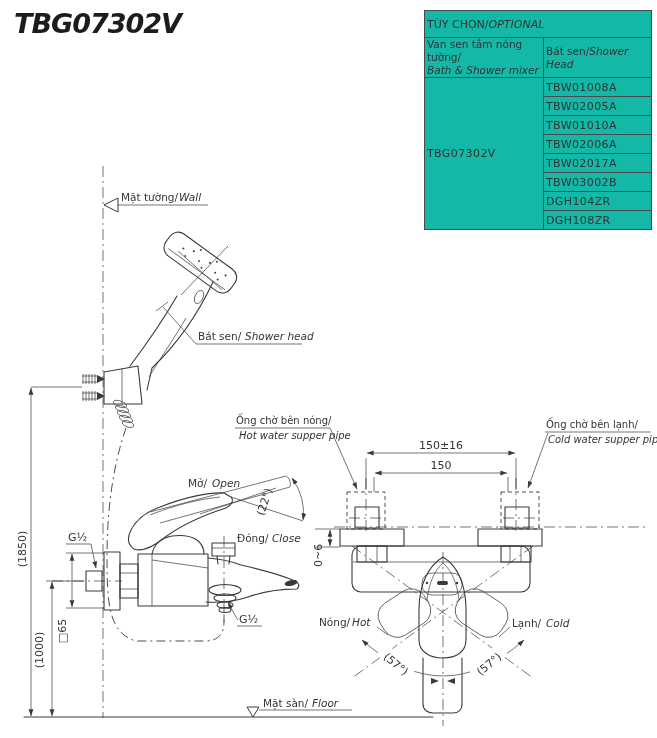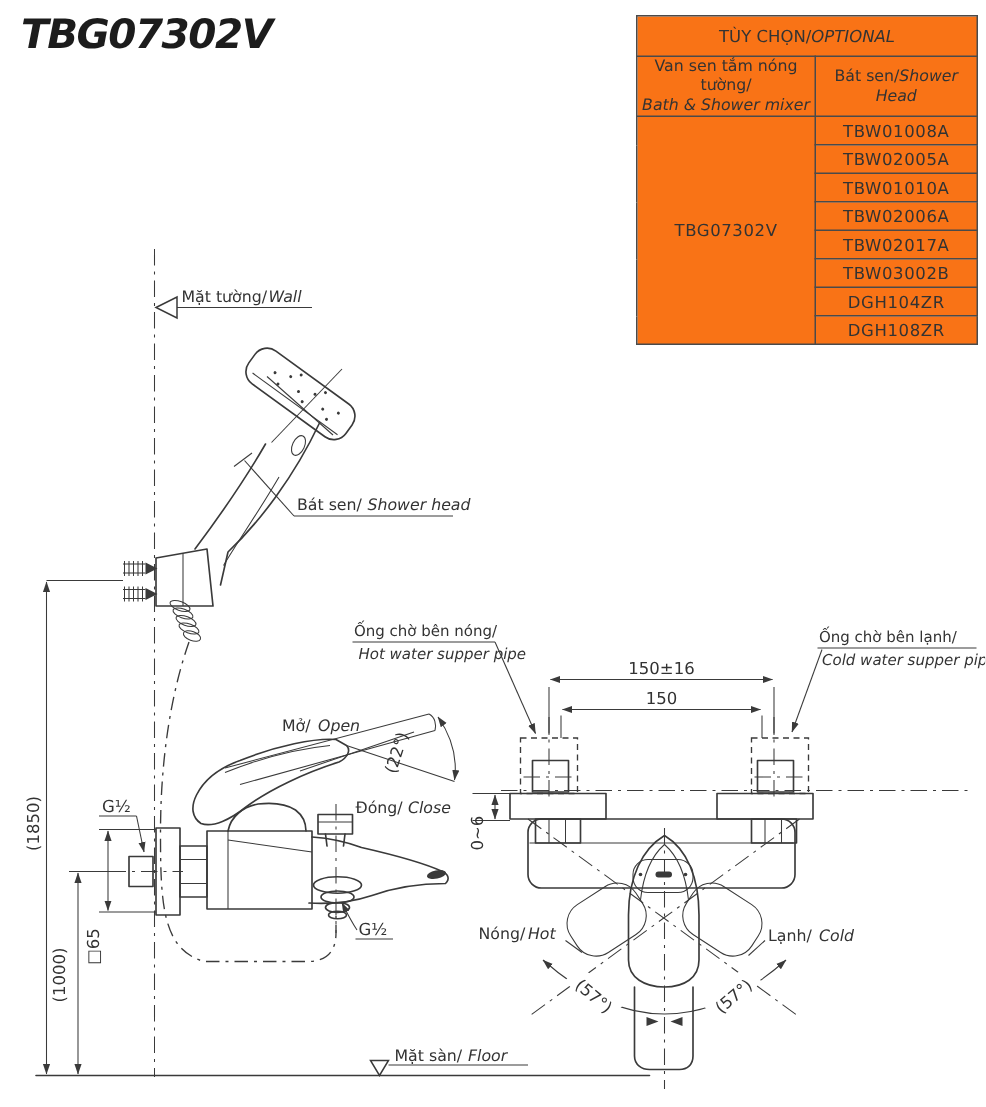--- a/index.html
+++ b/index.html
@@ -2,22 +2,22 @@
 <html><head>
 <meta charset="utf-8">
 <style>
   html,body{margin:0;padding:0;background:#fff;}
   .page{position:relative;width:657px;height:738px;background:#fff;overflow:hidden;
         font-family:"DejaVu Sans",sans-serif;color:#333;border-radius:24px;}
   .title{position:absolute;left:14px;top:8px;font-size:27px;font-weight:bold;font-style:italic;
          color:#1c1c1c;letter-spacing:-1px;}
   table.opt{position:absolute;left:424px;top:10px;border-collapse:collapse;table-layout:fixed;
             font-size:11px;color:#333;}
-  table.opt td{border:1px solid #4a4a4a;text-align:center;vertical-align:middle;padding:0 2px;
-               background:#f97316;}
+  table.opt td{border:1px solid #4a4a4a;vertical-align:middle;padding:0 2px;
+               background:#14b8a6;}
   td.hdr{height:26px;font-size:11px;}
   td.colh{height:36px;font-size:10.5px;line-height:1.25;}
   td.code{height:18px;font-size:11px;letter-spacing:.4px;}
   td.model{font-size:11px;letter-spacing:.4px;}
   .c1{width:114px;} .c2{width:103px;}
   .it{font-style:italic;}
   svg text{fill:#333;font-family:"DejaVu Sans",sans-serif;font-size:10.5px;}
   svg text.dim{font-size:11px;}
   .s{stroke:#3a3a3a;stroke-width:1.1;fill:none;stroke-linecap:round;stroke-linejoin:round;}
   .t{stroke:#3a3a3a;stroke-width:.7;fill:none;}

